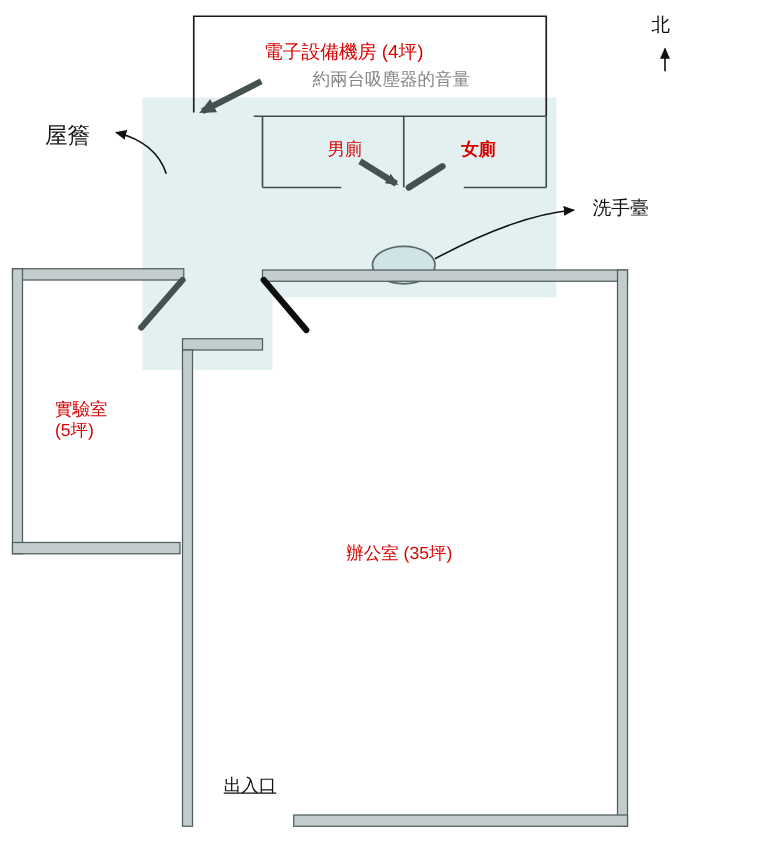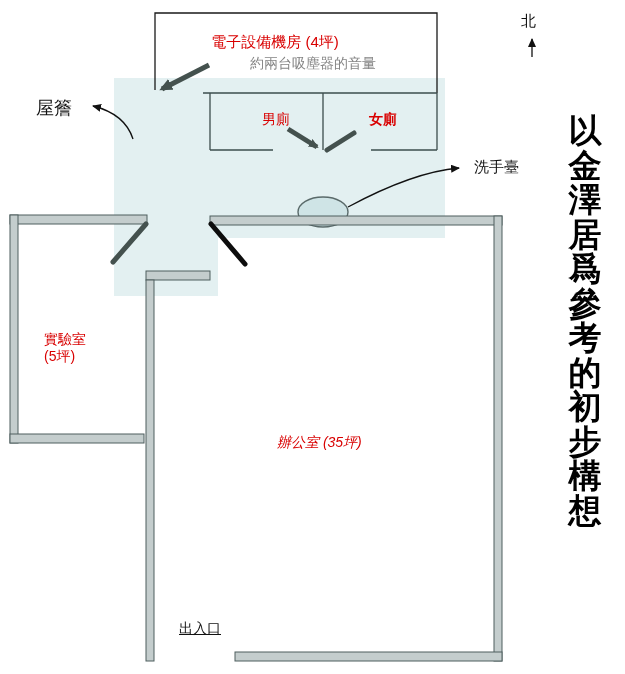--- a/index.html
+++ b/index.html
@@ -20,22 +20,22 @@
   .red{color:var(--accent-red,#d90000);}
   .gray{color:var(--note-gray,#858585);}
   .ctr{text-align:center;}
   #equip-label{left:155px;top:33px;width:240px;font-size:15px;}
   #equip-note{left:155px;top:55px;width:316px;font-size:14px;}
   #north-label{left:521px;top:12px;font-size:15px;}
   #eaves-label{left:36px;top:98px;font-size:18px;}
   #mens-label{left:230px;top:111px;margin-left:32px;}
   #womens-label{left:369px;top:111px;font-weight:bold;}
   #washbasin-label{left:474px;top:158px;font-size:15px;text-align:center;}
-  #lab-label{left:44px;top:331px;line-height:17px;}
-  #office-label{left:277px;top:434px;font-style:italic;}
+  #lab-label{left:44px;top:319px;line-height:17px;}
+  #office-label{left:277px;top:434px;}
   #entrance-label{left:179px;top:620px;text-decoration:underline;}
   #side-title{
     left:566px;top:114px;width:38px;
     font-family:"Liberation Serif","DejaVu Serif",serif;
     font-weight:bold;
     font-size:33px;
     line-height:34.5px;
     color:#000;
     word-break:break-all;
     text-align:center;
@@ -95,15 +95,14 @@
   <div class="lbl red ctr" id="equip-label">電子設備機房 (4坪)</div>
   <div class="lbl gray ctr" id="equip-note">約兩台吸塵器的音量</div>
   <div class="lbl" id="north-label">北</div>
   <div class="lbl" id="eaves-label">屋簷</div>
   <div class="lbl red" id="mens-label">男廁</div>
   <div class="lbl red" id="womens-label">女廁</div>
   <div class="lbl" id="washbasin-label">洗手臺</div>
   <div class="lbl red" id="lab-label"><span>實驗室</span><br><span>(5坪)</span></div>
   <div class="lbl red" id="office-label">辦公室 (35坪)</div>
   <div class="lbl" id="entrance-label">出入口</div>
-  <div class="lbl" id="side-title">以金澤居爲參考的初步構想</div>
 
 </div>
 
 </body></html>

